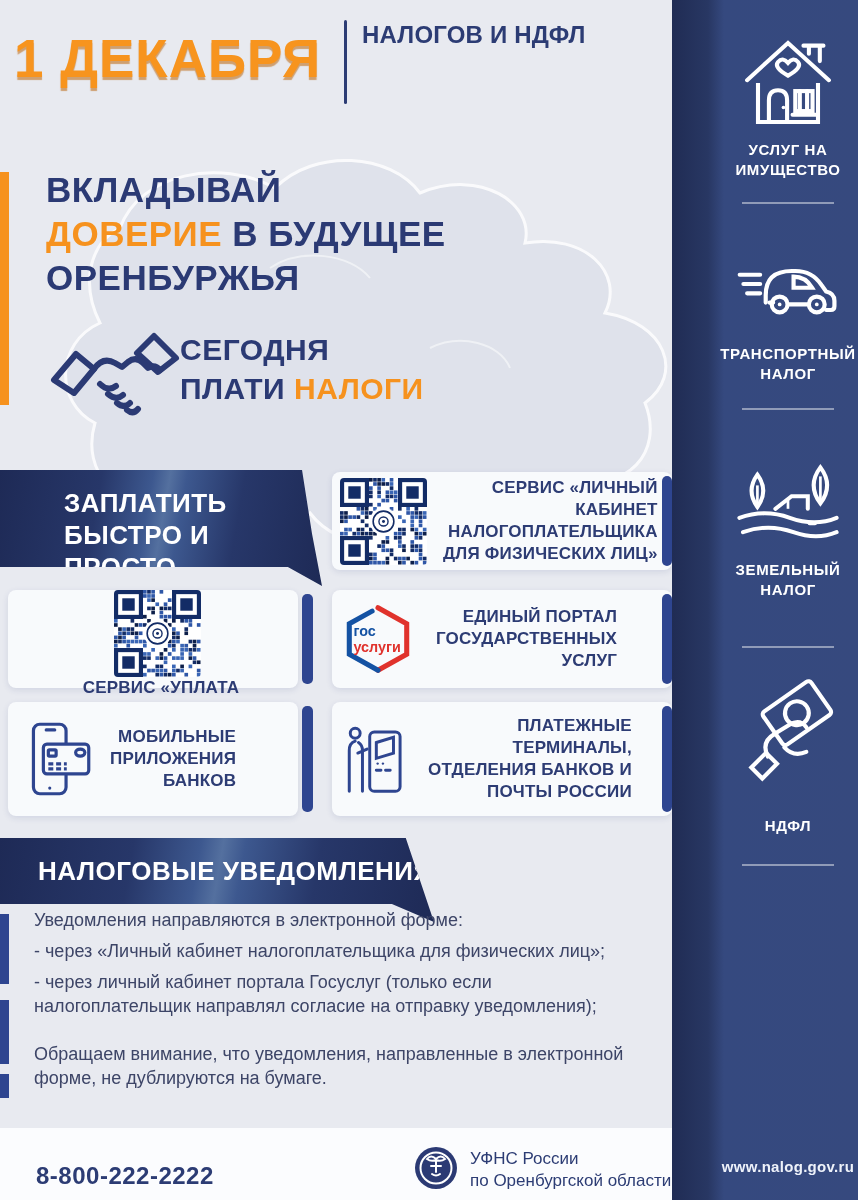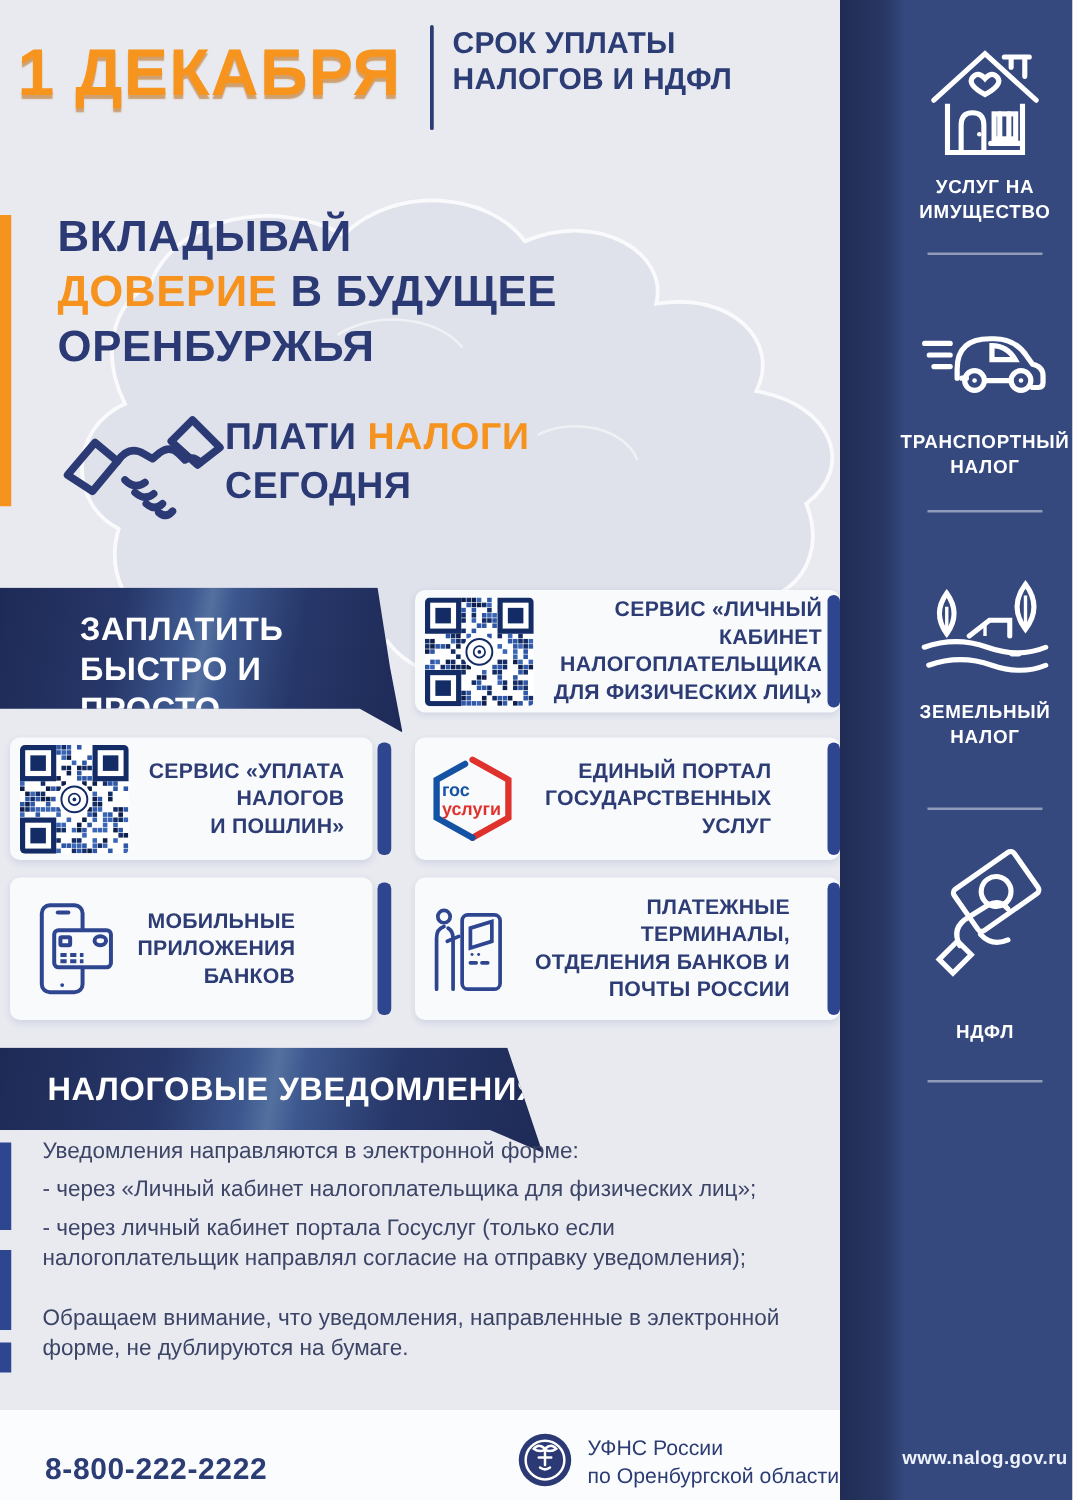--- a/index.html
+++ b/index.html
@@ -74,21 +74,20 @@
     <path d="M80 110 C100 55 180 40 235 70 C275 30 350 35 380 75 C440 50 495 85 485 125
              C545 115 585 155 565 195 C625 205 645 255 605 285 C625 335 585 375 535 360
              C505 415 445 425 415 385 C365 435 300 435 270 395 C220 445 150 435 130 385
              C80 395 40 355 55 305 C15 285 15 225 60 205 C40 165 50 125 80 110 Z" fill="#dde1ea" stroke="#ffffff" stroke-width="3"></path>
     <path d="M230 150 C260 130 310 135 330 160 M390 230 C420 215 460 225 470 250" fill="none" stroke="#ffffff" stroke-width="2" opacity=".6"></path>
   </svg>
 
   <div class="abs date">1 ДЕКАБРЯ</div>
   <div class="abs hdr-divider"></div>
   <div class="abs deadline">
-    <div>СРОК УПЛАТЫ</div>
     <div>НАЛОГОВ И НДФЛ</div>
   </div>
 
   <div class="abs orange-bar"></div>
   <div class="abs hero-title">
     <div>ВКЛАДЫВАЙ</div>
     <div><span class="orange-txt">ДОВЕРИЕ</span><span> В БУДУЩЕЕ</span></div>
     <div>ОРЕНБУРЖЬЯ</div>
   </div>
 
@@ -98,22 +97,22 @@
       <path d="M128 38 L106 16 L89 33 L110 52 Z"></path>
       <path d="M46 49 q9 -13 21 -6 l7 4 6 -5 q8 -6 15 1 l5 5 q7 -4 12 2"></path>
       <path d="M52 64 q8 8 16 2"></path>
       <path d="M60 74 q8 7 15 1"></path>
       <path d="M69 83 q7 6 13 0"></path>
       <path d="M79 90 q6 5 11 -1"></path>
     </g>
   </svg>
 
   <div class="abs cta">
+    <div>СЕГОДНЯ</div>
     <div><span>ПЛАТИ </span><span class="orange-txt">НАЛОГИ</span></div>
-    <div>СЕГОДНЯ</div>
   </div>
 
   <div class="abs ribbon ribbon1">
     <div class="ribbon1-text">
       <div>ЗАПЛАТИТЬ</div>
       <div>БЫСТРО И ПРОСТО</div>
     </div>
   </div>
 
   <div class="card" style="left:332px;top:472px;width:340px;height:98px;">
@@ -277,21 +276,21 @@
       </svg>
     <div class="card-text" style="margin-left:16px;">
       <div>СЕРВИС «ЛИЧНЫЙ</div>
       <div>КАБИНЕТ</div>
       <div>НАЛОГОПЛАТЕЛЬЩИКА</div>
       <div>ДЛЯ ФИЗИЧЕСКИХ ЛИЦ»</div>
     </div>
     <div class="card-bar-in"></div>
   </div>
 
-  <div class="card" style="left:8px;top:590px;width:290px;height:98px;">
+  <div class="card" style="left:8px;top:590px;width:290px;height:98px;flex-direction:column;">
     <svg id="qrB" class="qr" viewBox="0 0 88.2 88.2">
         <rect x="29.400000000000002" y="0" width="3.7" height="3.7" fill="#2f57a7"></rect>
         <rect x="33.6" y="0" width="3.7" height="3.7" fill="#132c66"></rect>
         <rect x="37.800000000000004" y="0" width="3.7" height="3.7" fill="#2f57a7"></rect>
         <rect x="46.2" y="0" width="3.7" height="3.7" fill="#2f57a7"></rect>
         <rect x="29.400000000000002" y="4.2" width="3.7" height="3.7" fill="#2f57a7"></rect>
         <rect x="33.6" y="4.2" width="3.7" height="3.7" fill="#3a66b5"></rect>
         <rect x="37.800000000000004" y="4.2" width="3.7" height="3.7" fill="#2f57a7"></rect>
         <rect x="33.6" y="8.4" width="3.7" height="3.7" fill="#3a66b5"></rect>
         <rect x="37.800000000000004" y="8.4" width="3.7" height="3.7" fill="#0d1f4a"></rect>

